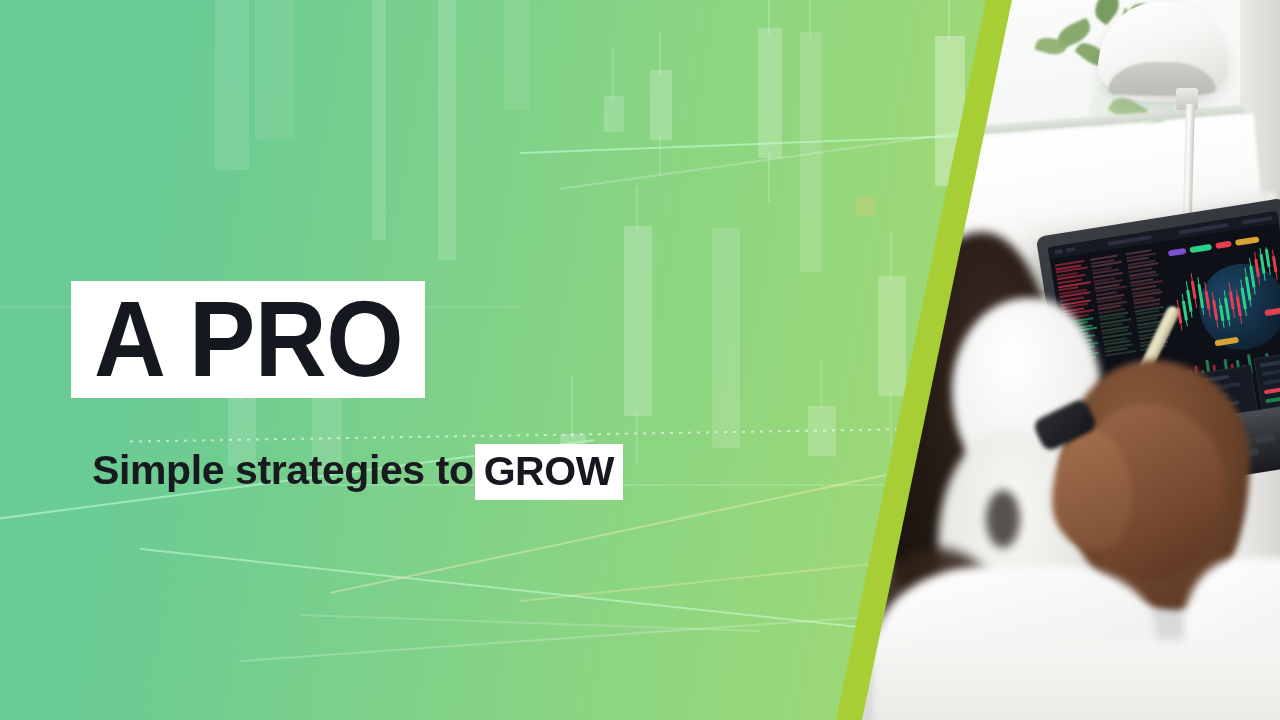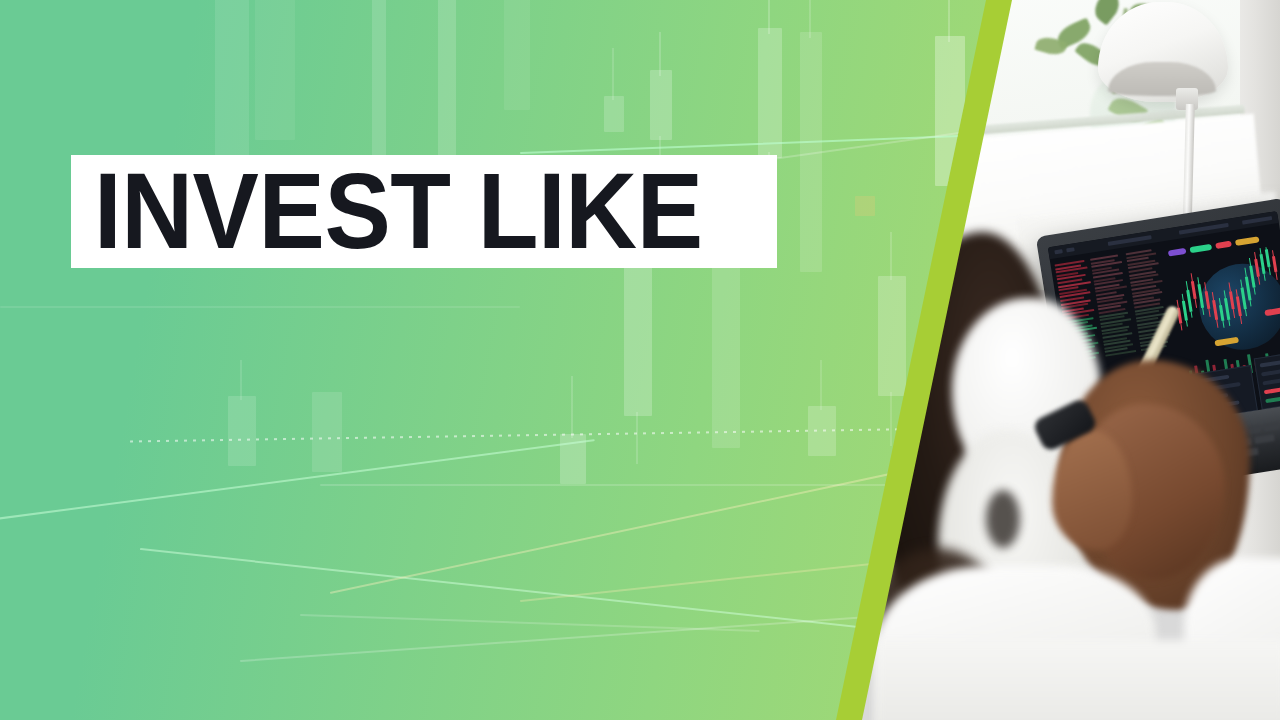--- a/index.html
+++ b/index.html
@@ -597,18 +597,19 @@
       <div class="tl" style="left:520px;top:600px;width:420px;background:rgba(255,235,180,.32);transform:rotate(-6deg);"></div>
       <div class="tl" style="left:300px;top:614px;width:460px;background:rgba(255,255,255,.18);transform:rotate(2deg);"></div>
 
       <div class="tl" style="left:320px;top:484px;width:620px;background:rgba(255,255,255,.16);"></div>
       <div class="tl" style="left:0px;top:306px;width:520px;background:rgba(255,255,255,.10);"></div>
 
       <div class="dash" style="left:130px;top:434px;width:820px;transform:rotate(-0.9deg);"></div>
     </div>
   </div>
 
-  <div class="hl" id="hl1" style="background: rgb(255, 255, 255);">
-    <span style="color: rgb(22, 24, 31);">INVEST LIKE</span>
+  <div class="hl" id="hl2" style="background: rgb(255, 255, 255);">
+    <span style="color: rgb(22, 24, 31);">A PRO</span>
   </div>
 
+  <div class="sub" id="sub1" style="color: rgb(25, 26, 32);"><span>Simple strategies to</span><span class="mark" style="background: rgb(255, 255, 255); color: rgb(22, 24, 31);">GROW</span></div>
 
 </div>
 
 </body></html>

